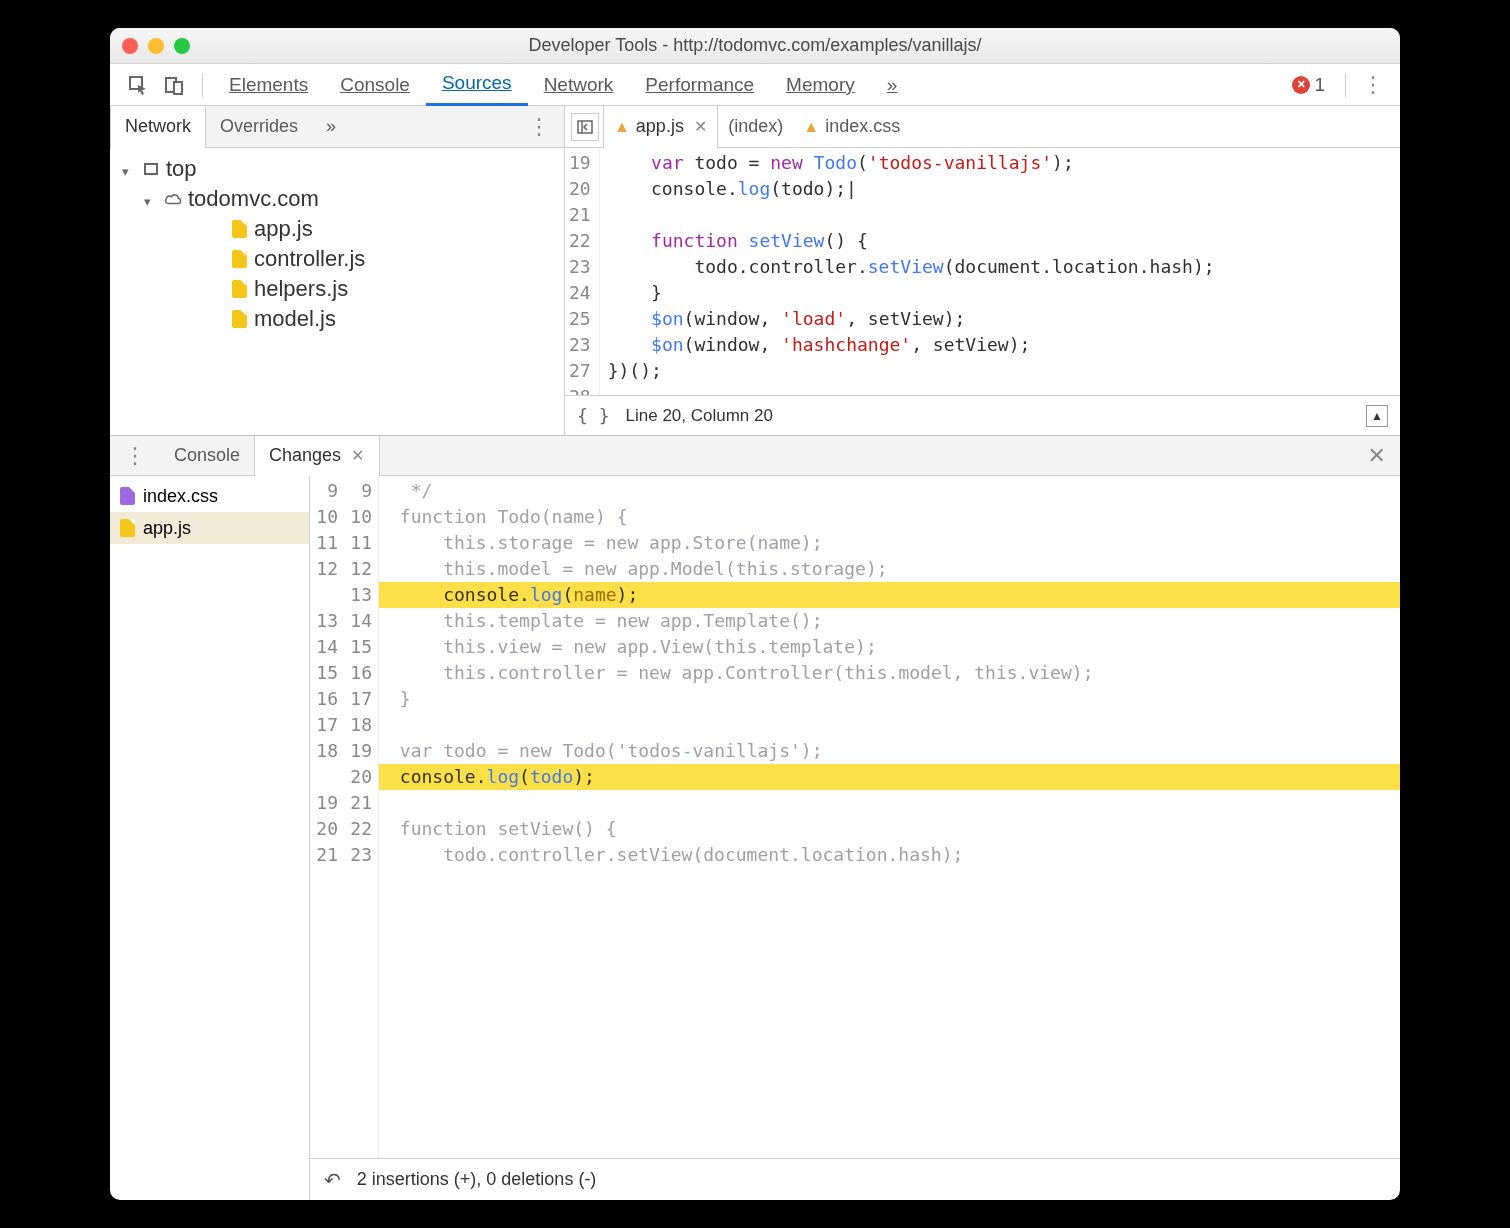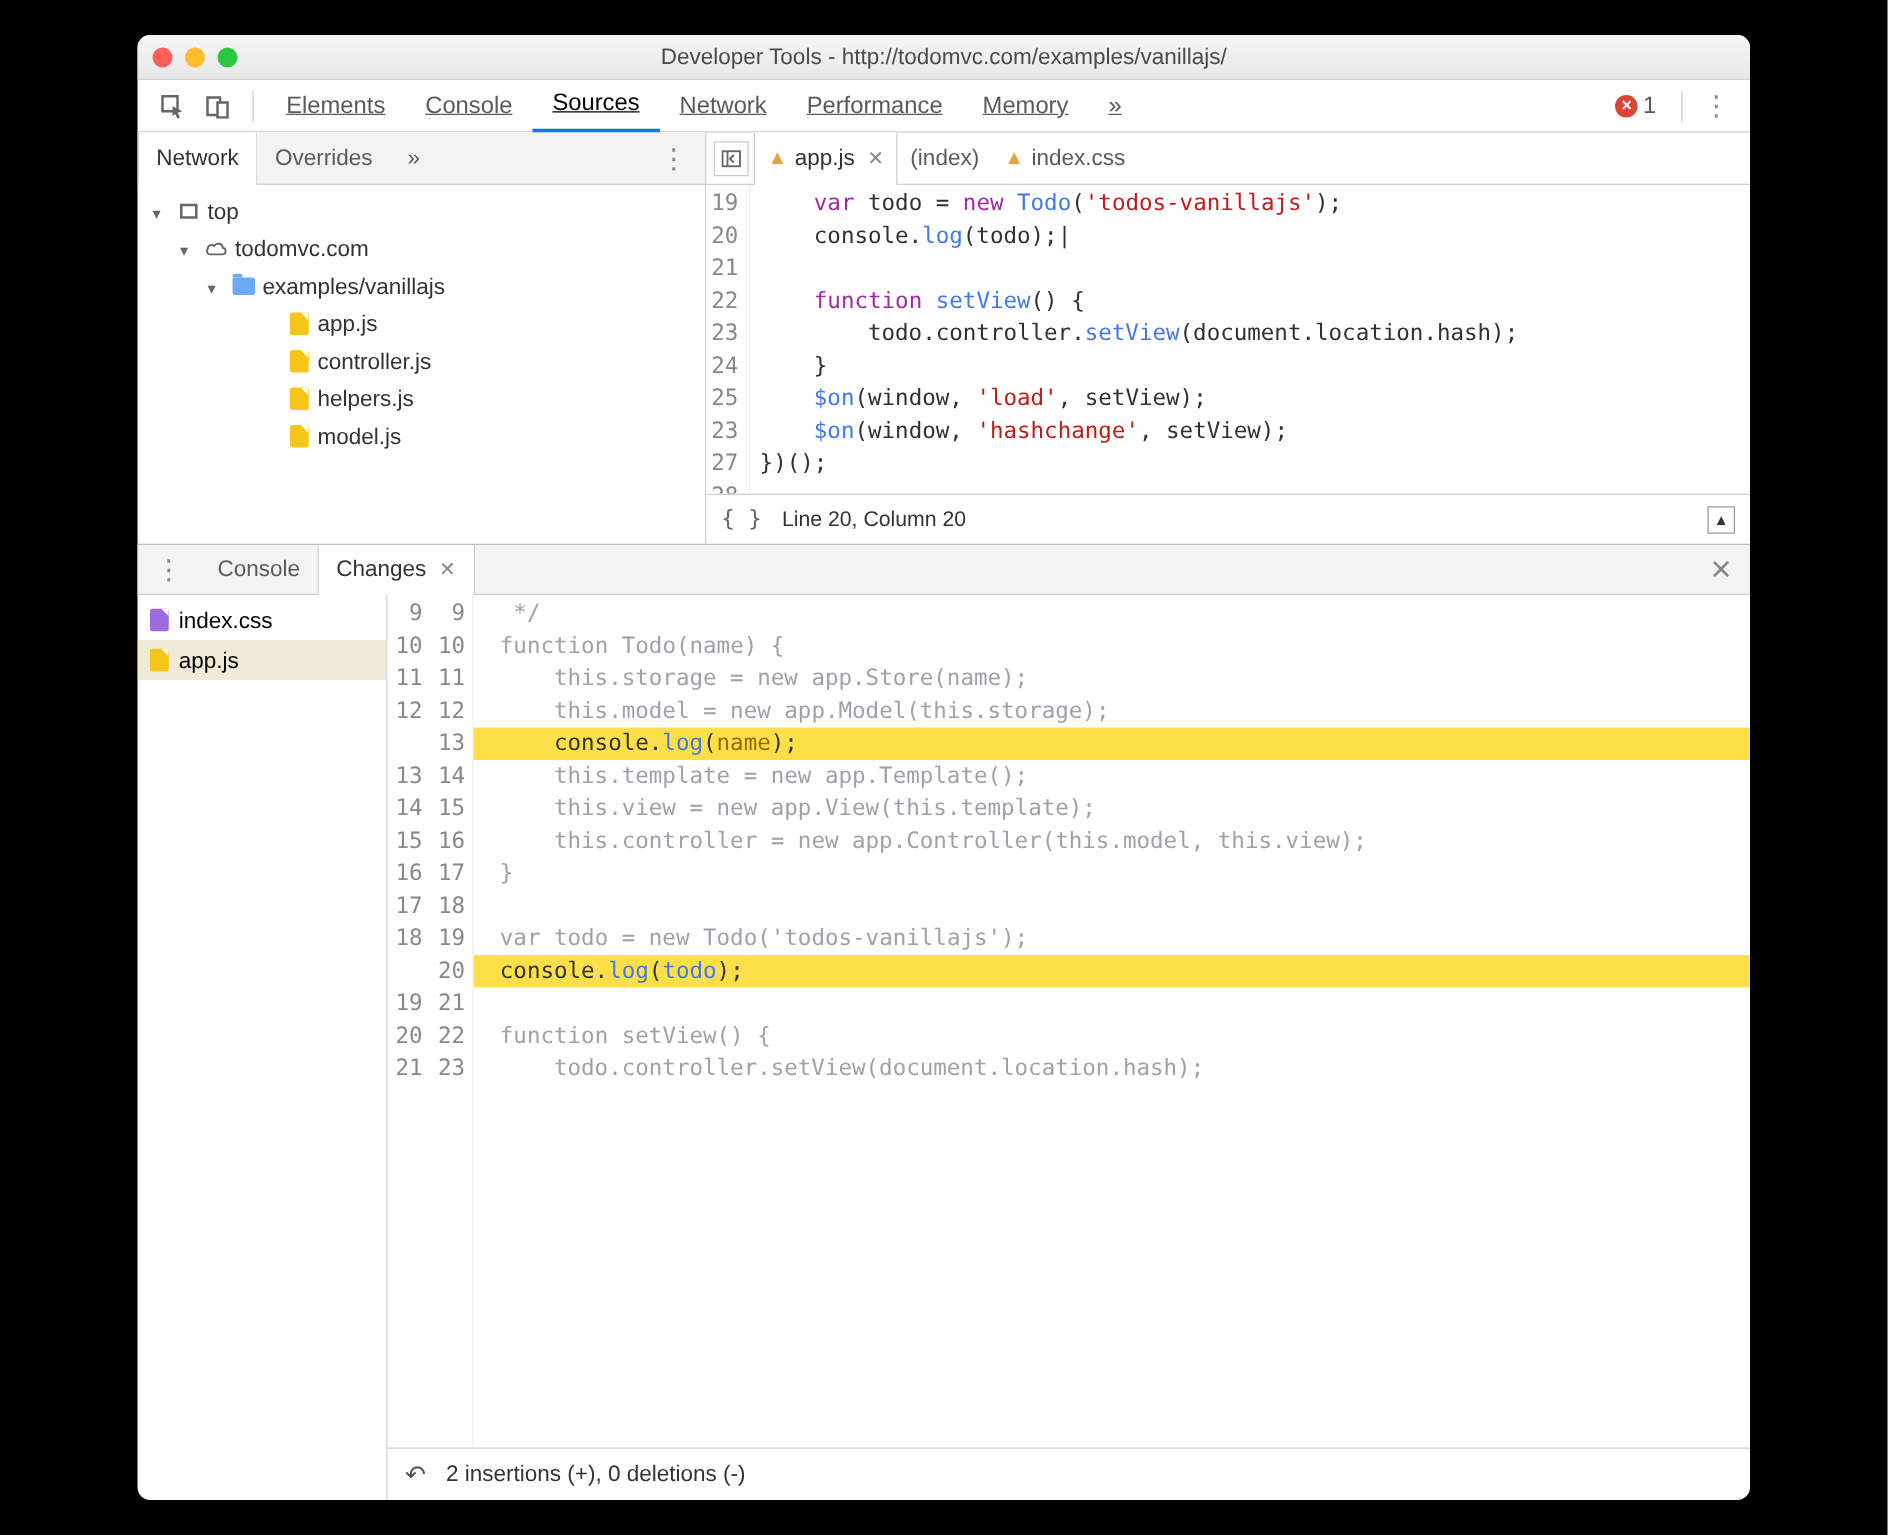--- a/index.html
+++ b/index.html
@@ -47,35 +47,35 @@
   align-items: center;
   border-bottom: 1px solid #d0d0d0;
   gap: 0;
   padding: 0 10px;
   font-size: 19px;
   color: #5a5a5a;
 }
 .tb-icon { width: 24px; height: 24px; margin: 0 6px; display: flex; align-items: center; justify-content: center; }
 .tb-sep { width: 1px; height: 24px; background: #ccc; margin: 0 10px; }
 .tb-tab { padding: 0 16px; height: 42px; display: flex; align-items: center; cursor: default; text-decoration: underline; }
-.tb-tab.active { color: #000000; border-bottom: 3px solid #1a73e8; }
+.tb-tab.active { color: #0369a1; border-bottom: 3px solid #1a73e8; }
 .tb-spacer { flex: 1; }
 .err-badge { display: flex; align-items: center; gap: 4px; color: #5a5a5a; margin-right: 10px; }
 .err-circle { width: 18px; height: 18px; border-radius: 50%; background: #db4437; display:flex; align-items:center; justify-content:center;}
 .err-circle::after{content:"✕"; color:#fff; font-size:11px; font-weight:bold;}
 .kebab { font-size: 22px; color: #888; padding: 0 6px; }
 
 .upper { flex: 0 0 auto; display: flex; height: 330px; border-bottom: 1px solid #c0c0c0; }
 
 .nav-panel { width: 455px; border-right: 1px solid #d0d0d0; display: flex; flex-direction: column; }
 .nav-tabs { height: 42px; display: flex; align-items: center; border-bottom: 1px solid #d0d0d0; background: #f3f3f3;}
 .nav-tab { padding: 0 14px; height: 42px; display:flex;align-items:center; font-size: 18px; color:#5a5a5a;}
 .nav-tab.active { background: #fff; border: 1px solid #ccc; border-bottom: none; border-top:none; color:#333; border-radius: 2px 2px 0 0;}
 .nav-kebab { margin-left: auto; padding: 0 14px; font-size: 22px; color:#888;}
-.tree { padding: 6px 4px; font-size: 18px; color:#333; overflow:hidden;}
+.tree { padding: 6px 4px; font-size: 22px; color:#333; overflow:hidden;}
 .tree-row { display:flex; align-items:center; gap:6px; height:30px; white-space: nowrap;}
 .tw { display:inline-block; }
 .tw::before { content:"▸"; font-size:13px; color:#666; display:inline-block; width:14px;}
 .tw.open::before { content:"▾"; }
 .ind1{padding-left:8px}.ind2{padding-left:30px}.ind3{padding-left:52px}.ind4{padding-left:74px}.ind5{padding-left:96px}
 .ficon{width:18px;height:18px;display:inline-flex;align-items:center;justify-content:center;}
 .frame-ico{border:2px solid #666;width:14px;height:12px;}
 .cloud-ico svg{width:20px;height:14px;}
 .folder-ico{width:18px;height:14px;background:#6aa9f4;border-radius:2px;position:relative;}
 .folder-ico::before{content:"";position:absolute;top:-3px;left:0;width:8px;height:3px;background:#6aa9f4;border-radius:2px 2px 0 0;}
@@ -178,27 +178,20 @@
           </div>
         <div class="tree-row ind2">
             <span class="tw open"></span>
             <span class="ficon cloud-ico">
               <svg viewBox="0 0 24 16">
                 <path d="M6 14 C2 14 1 10 3 8 C3 4 8 3 10 5 C12 1 19 2 19 7 C23 7 23 14 19 14 Z" fill="none" stroke="#666" stroke-width="2"></path>
               </svg>
             </span>
             <span>todomvc.com</span>
           </div>
-        <div class="tree-row ind3">
-            <span class="tw open"></span>
-            <span class="ficon">
-              <span class="folder-ico"></span>
-            </span>
-            <span>examples/vanillajs</span>
-          </div>
         <div id="tree-files">
             <div class="tree-row ind5">
               <span style="width:14px;display:inline-block"></span>
               <span class="ficon">
                 <span class="file-ico"></span>
               </span>
               <span>app.js</span>
             </div>
             <div class="tree-row ind5">
               <span style="width:14px;display:inline-block"></span>

